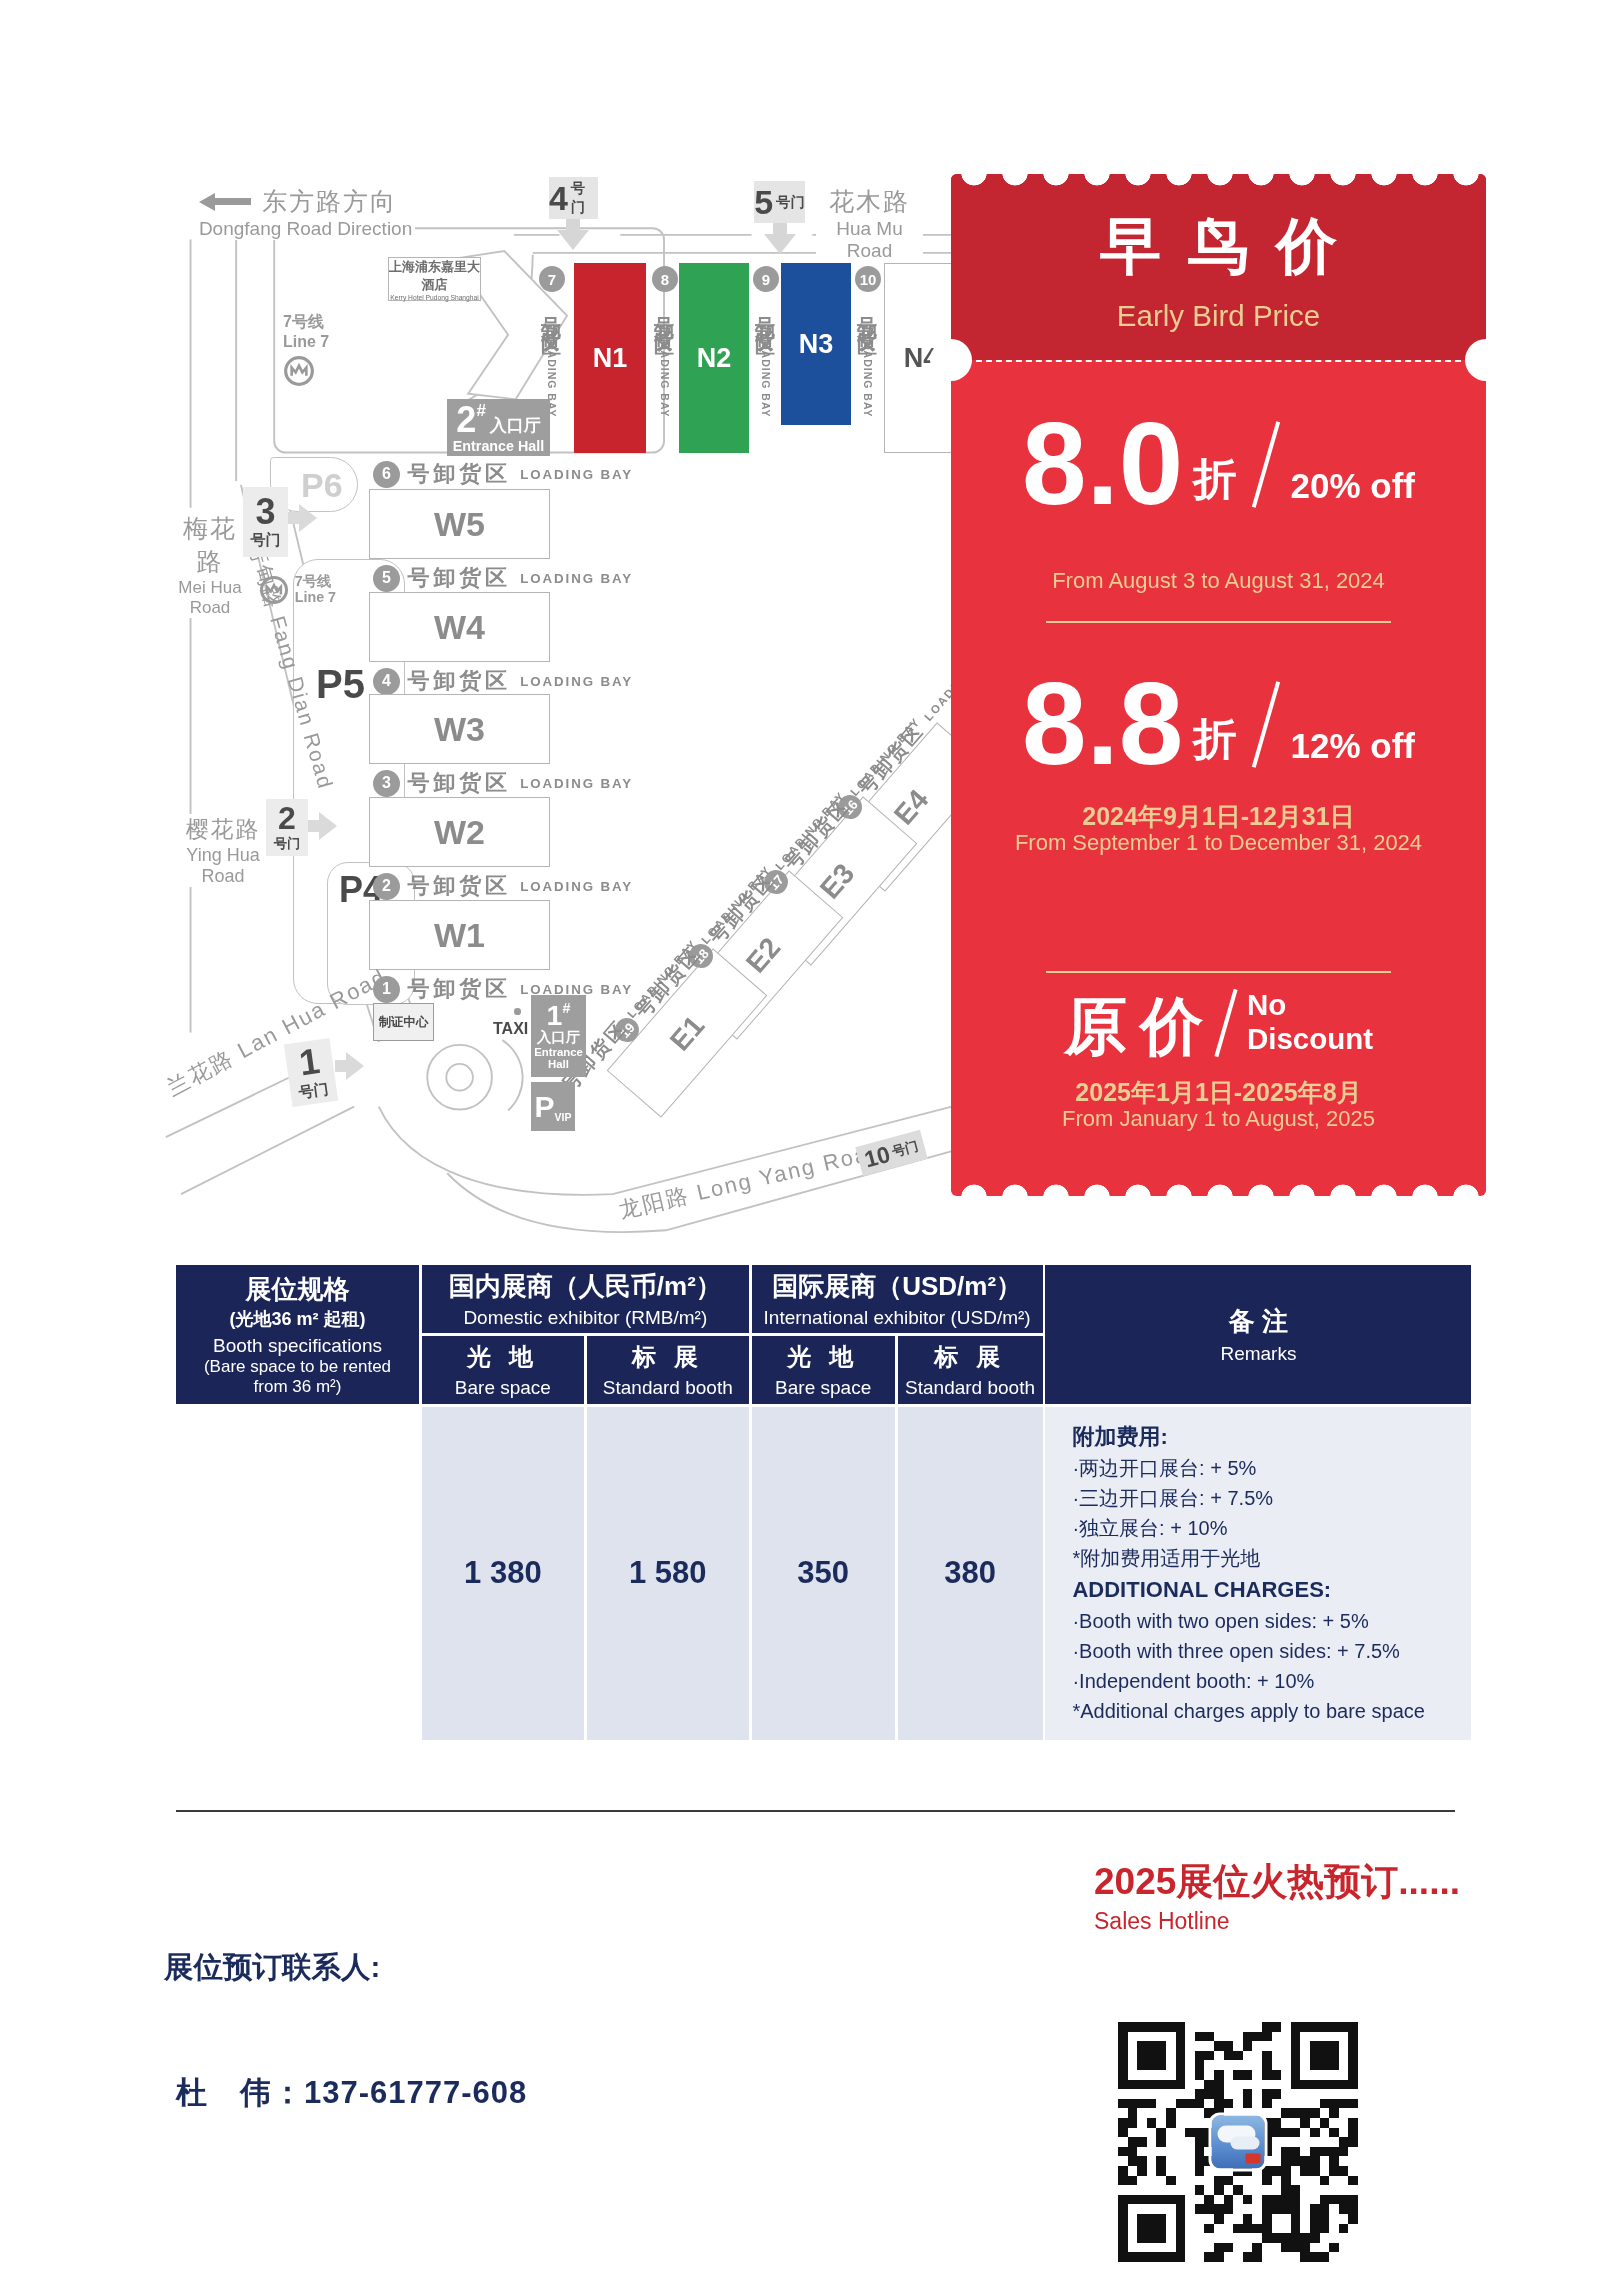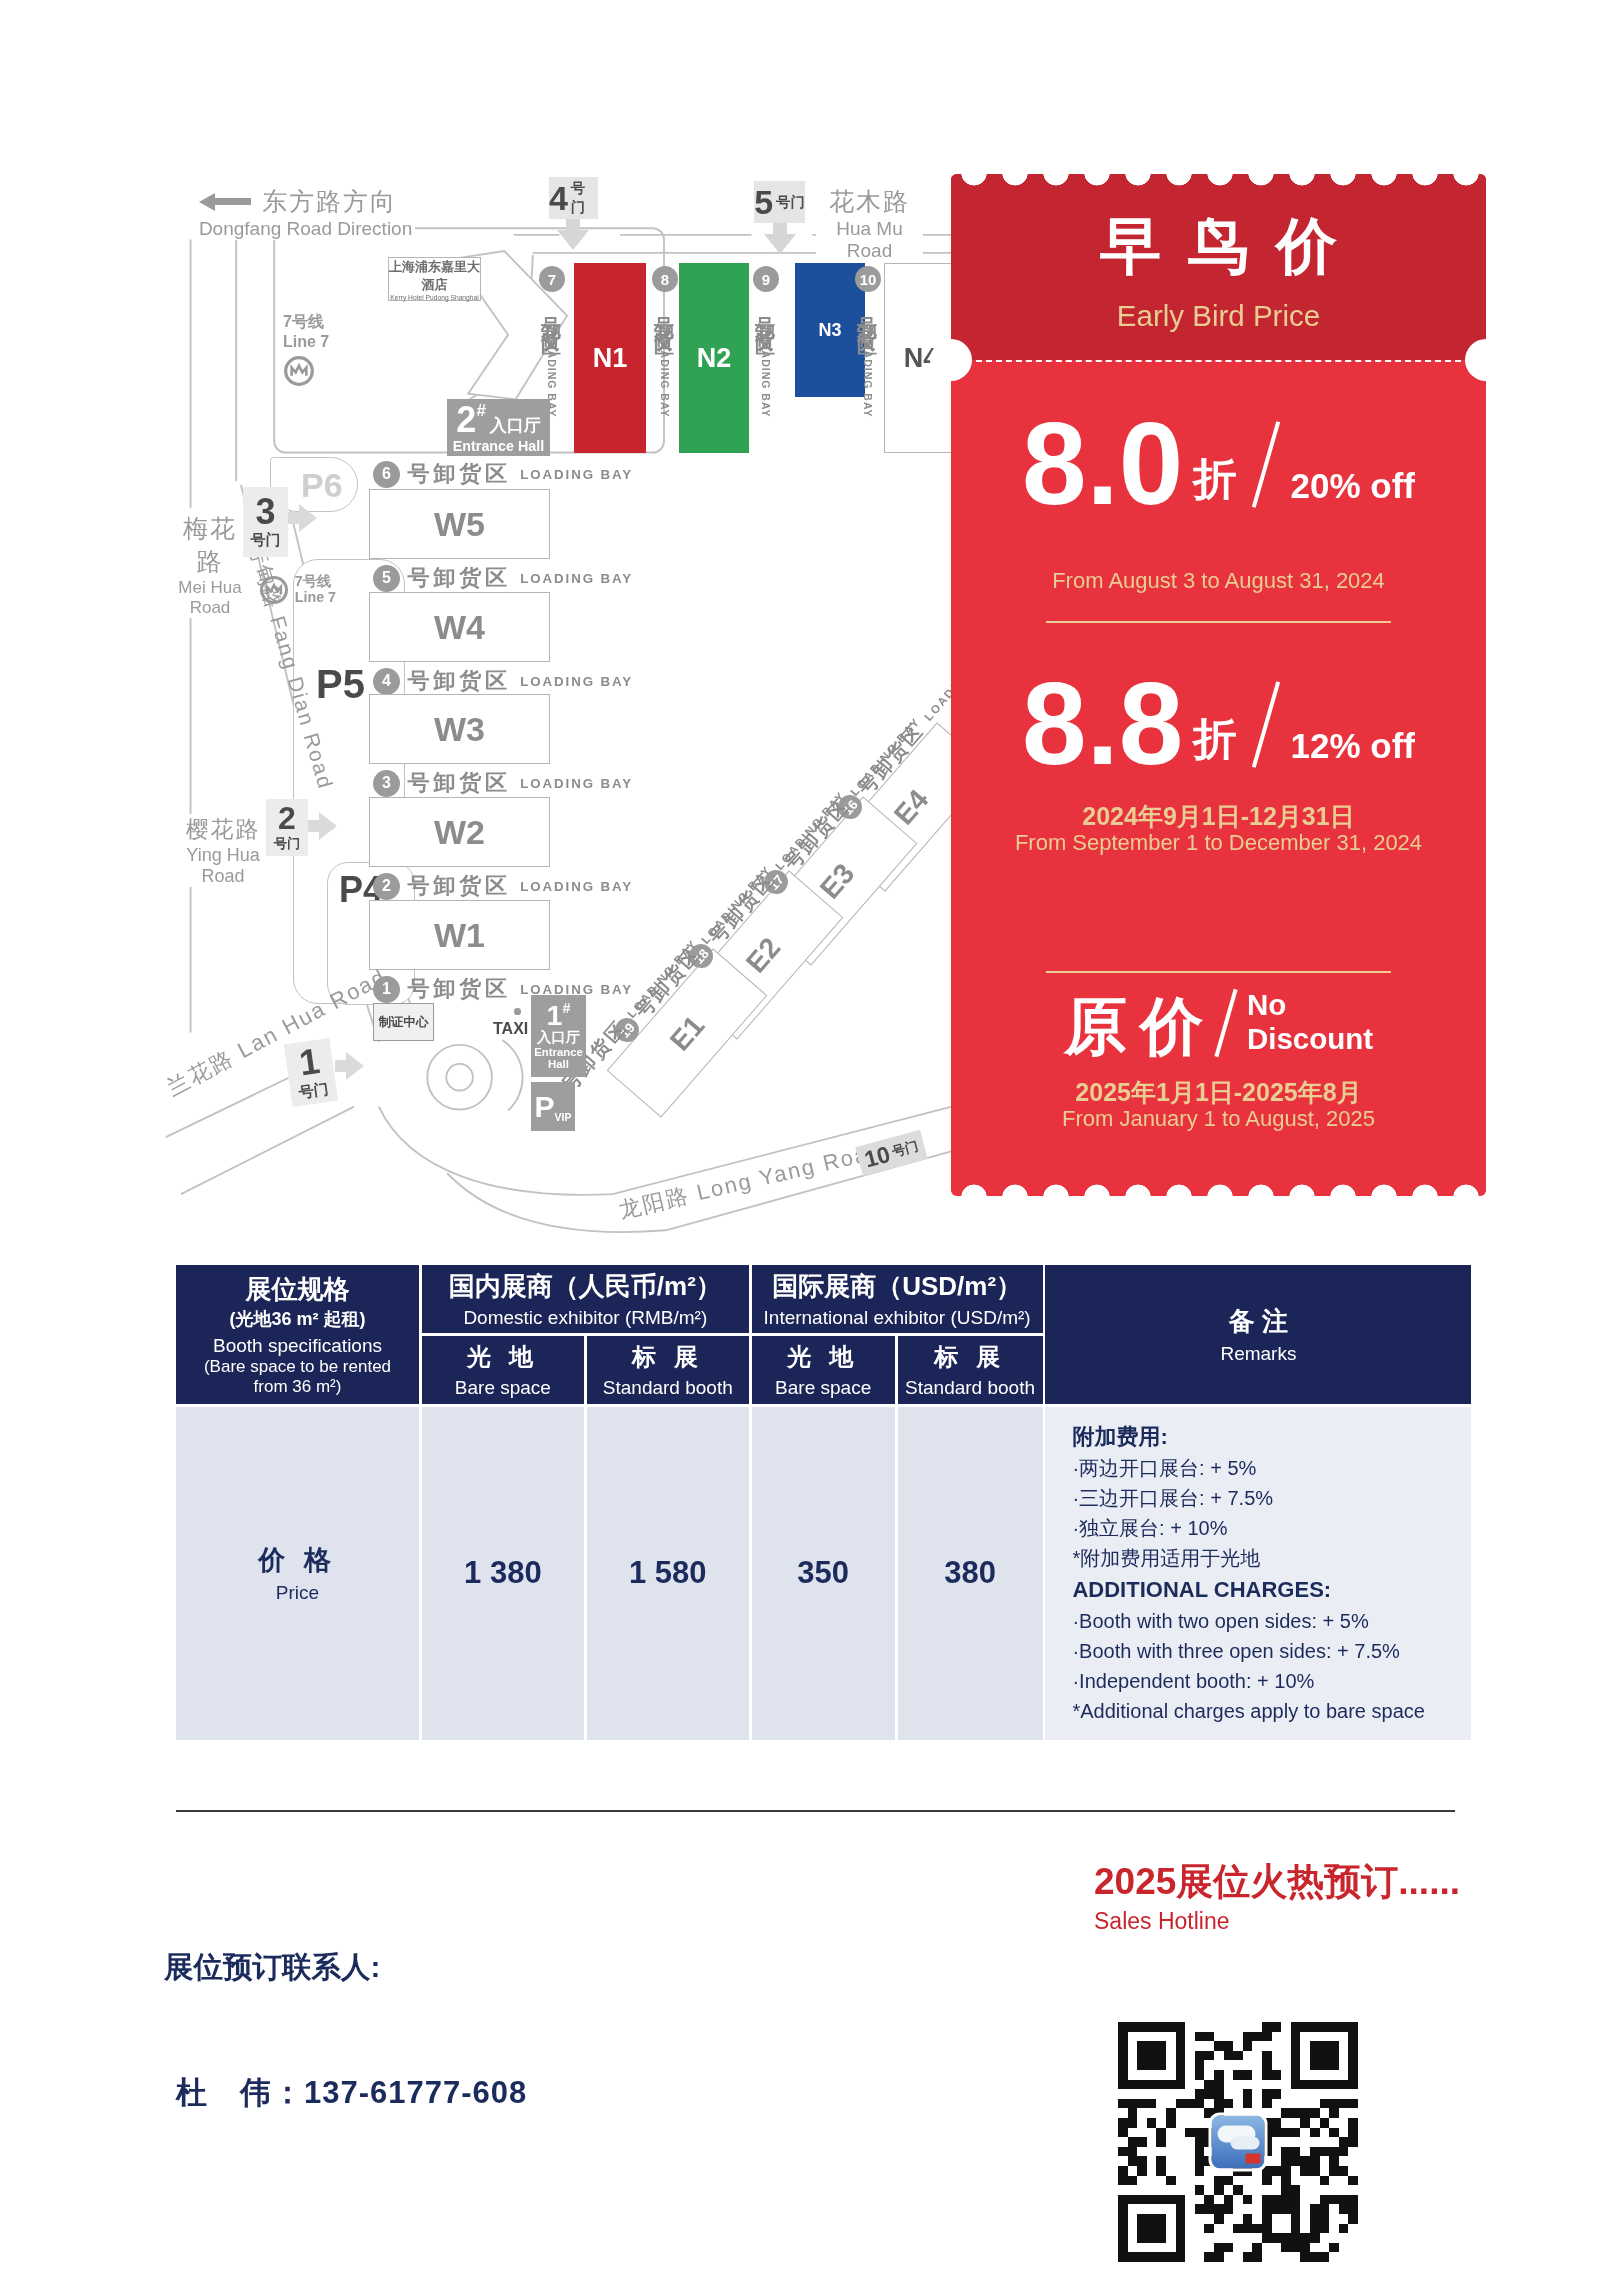--- a/index.html
+++ b/index.html
@@ -190,21 +190,21 @@
     <div class="row" style="line-height:1;">
       <span style="font-size:36px;font-weight:bold;">2</span>
       <span style="font-size:17px;font-weight:bold;position:relative;top:-9.5px;">#</span>
       <span style="font-size:17px;font-weight:bold;margin-left:3.8px;position:relative;top:5.7px;">入口厅</span>
     </div>
     <div style="font-size:14.3px;font-weight:bold;">Entrance Hall</div>
   </div>
 
   <div class="abs hall halln" style="left:574px;top:263px;width:72px;height:190px;background:#c8242e;font-size:27px;">N1</div>
   <div class="abs hall halln" style="left:679px;top:263px;width:70px;height:190px;background:#2fa254;font-size:27px;">N2</div>
-  <div class="abs hall halln" style="left:781px;top:263px;width:70px;height:134px;background:#1c4f9c;font-size:18px;margin-left:14px;">N3</div>
+  <div class="abs hall halln" style="left:781px;top:263px;width:70px;height:162px;background:#1c4f9c;font-size:27px;">N3</div>
   <div class="abs hall" style="left:884px;top:263px;width:74px;height:190px;font-size:27px;color:#555;">N4</div>
 
   <div class="abs baycol" style="left:537px;top:266px;width:30px;">
     <span class="bnum" style="width:26px;height:26px;font-size:15px;">7</span>
     <span class="bay-cn-v">号卸货区</span>
     <span class="bay-en-v">LOADING BAY</span>
   </div>
   <div class="abs baycol" style="left:650px;top:266px;width:30px;">
     <span class="bnum" style="width:26px;height:26px;font-size:15px;">8</span>
     <span class="bay-cn-v">号卸货区</span>
@@ -442,24 +442,20 @@
     </div>
     <div class="cell navy" style="grid-column:4/5;grid-row:2/3;">
       <div class="sub-cn">光 地</div>
       <div class="sub-en">Bare space</div>
     </div>
     <div class="cell navy" style="grid-column:5/6;grid-row:2/3;">
       <div class="sub-cn">标 展</div>
       <div class="sub-en">Standard booth</div>
     </div>
 
-    <div class="cell body-cell" style="grid-column:1/2;grid-row:3/4;">
-      <div class="price-cn">价 格</div>
-      <div class="price-en">Price</div>
-    </div>
     <div class="cell body-cell" style="grid-column:2/3;grid-row:3/4;">
         <div class="val">1 380</div>
       </div>
     <div class="cell body-cell" style="grid-column:3/4;grid-row:3/4;">
         <div class="val">1 580</div>
       </div>
     <div class="cell body-cell" style="grid-column:4/5;grid-row:3/4;">
         <div class="val">350</div>
       </div>
     <div class="cell body-cell" style="grid-column:5/6;grid-row:3/4;">

